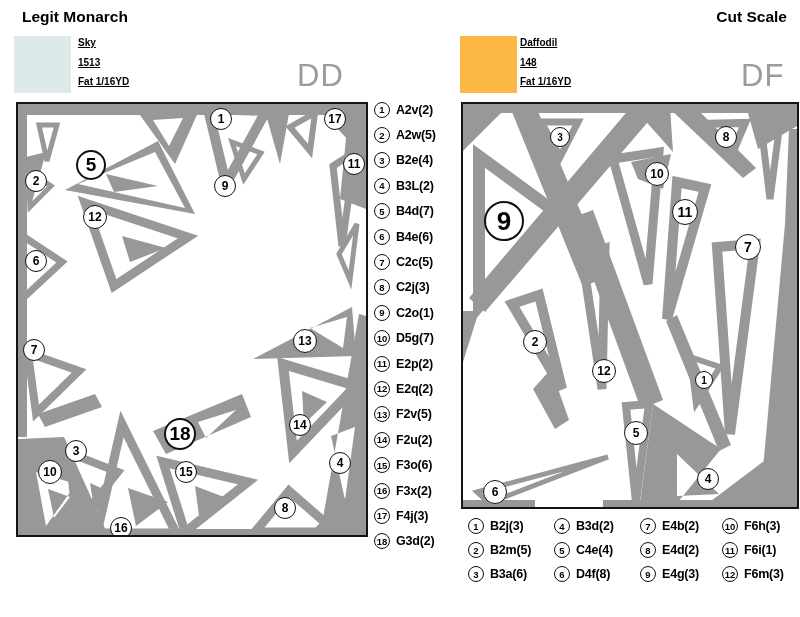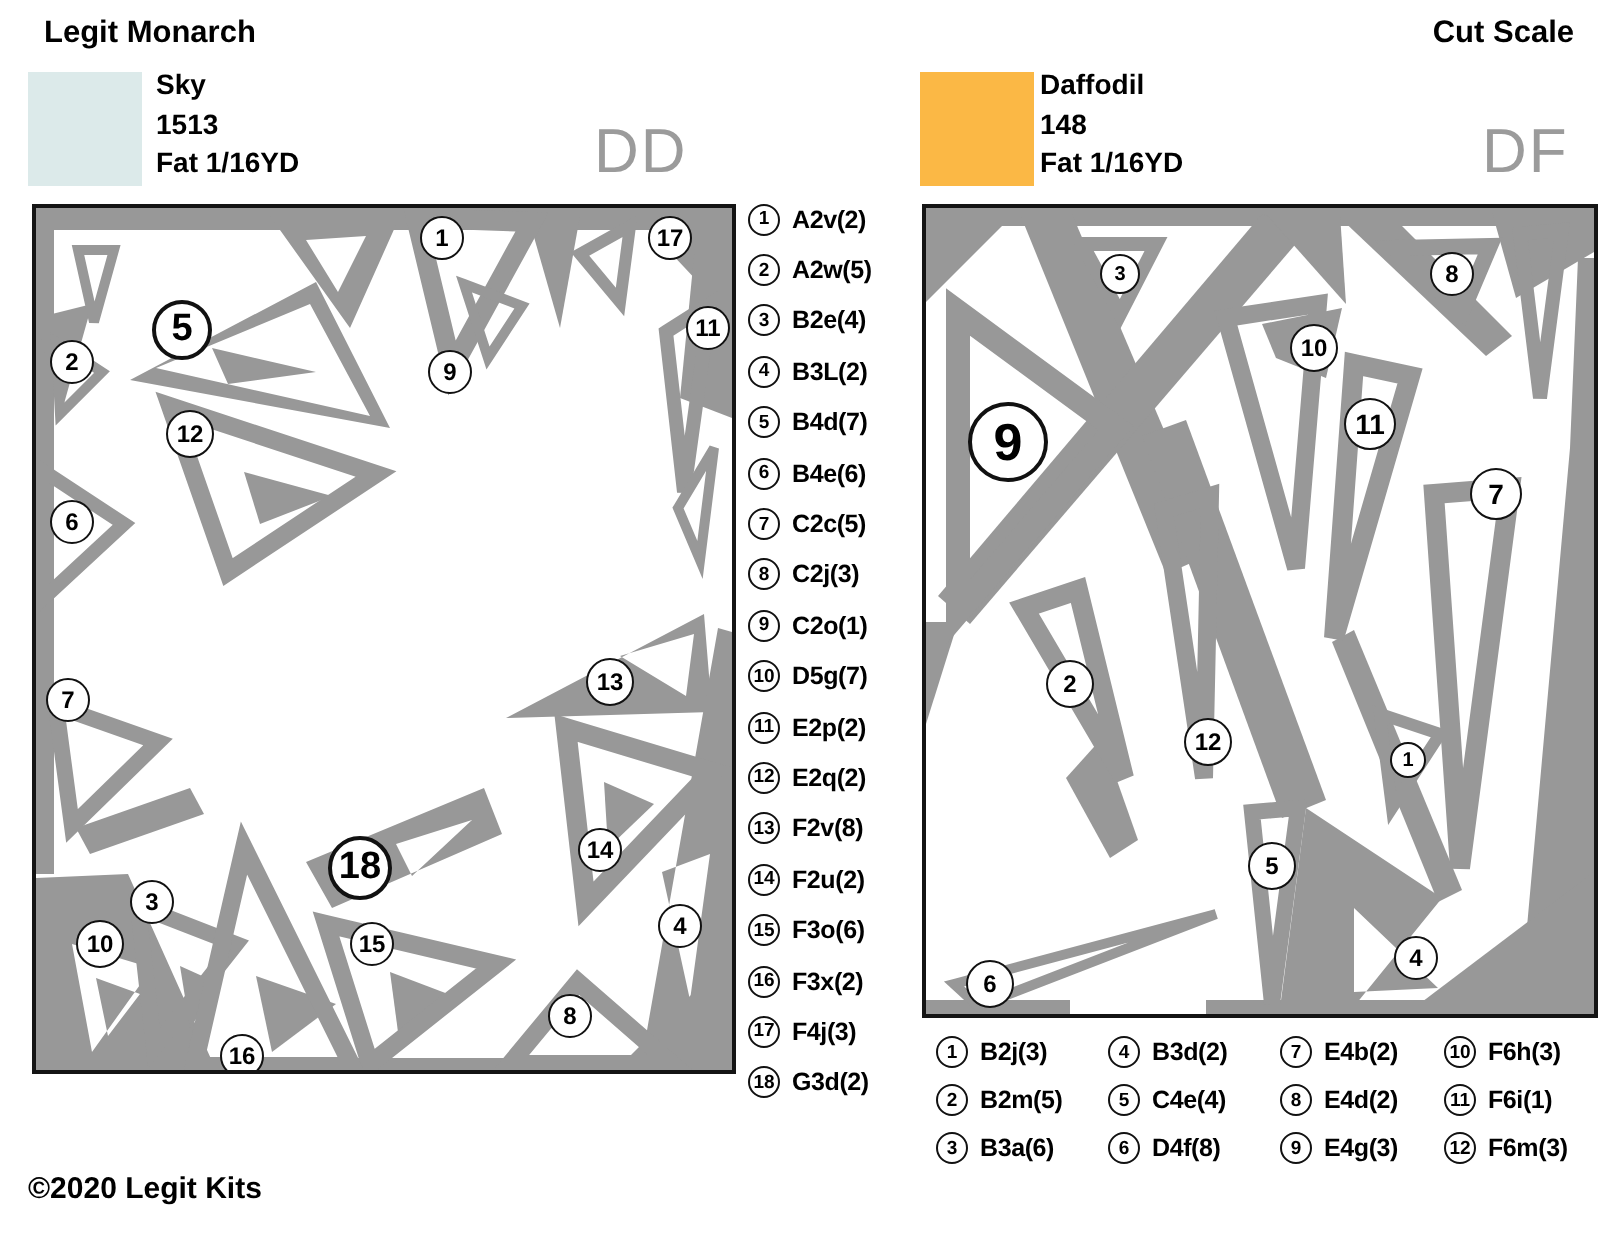--- a/index.html
+++ b/index.html
@@ -4,21 +4,21 @@
 <style>
   html,body{margin:0;padding:0;background:#fff;}
   .page{position:relative;width:800px;height:617px;background:#fff;overflow:hidden;
         font-family:"Liberation Sans",sans-serif;color:#000;}
   .h-title{position:absolute;left:22px;top:8px;font-size:15.5px;font-weight:bold;text-align:center;}
   .h-center{position:absolute;left:50%;top:8px;transform:translateX(-50%);font-size:15.5px;font-weight:bold;white-space:nowrap;}
   .h-right{position:absolute;right:13px;top:8px;font-size:15.5px;font-weight:bold;}
   .swatch{position:absolute;width:57px;height:57px;top:36px;}
   .swatch-dd{left:14px;}
   .swatch-df{left:460px;}
-  .fabric-lines{position:absolute;top:33px;font-size:14px;font-weight:bold;line-height:19.5px;}
+  .fabric-lines{position:absolute;top:33px;font-size:10px;font-weight:bold;line-height:19.5px;text-decoration:underline;}
   .fabric-lines-dd{left:78px;}
   .fabric-lines-df{left:520px;}
   .panel-letter{position:absolute;font-size:31px;color:#9b9b9b;letter-spacing:1px;font-weight:400;}
   .letter-dd{left:297px;top:58px;}
   .letter-df{left:741px;top:58px;}
   .panel{position:absolute;border:2.5px solid #141414;background:#fff;overflow:hidden;box-sizing:content-box;}
   .panel-dd{left:16px;top:102px;width:348px;height:431px;}
   .panel-df{left:461px;top:102px;width:334px;height:403px;}
   .panel svg{position:absolute;left:0;top:0;}
   .markers{position:absolute;left:0;top:0;width:100%;height:100%;}
@@ -169,21 +169,21 @@
       <div class="piece-item">
         <span class="piece-circle">11</span>
         <span class="piece-label">E2p(2)</span>
       </div>
       <div class="piece-item">
         <span class="piece-circle">12</span>
         <span class="piece-label">E2q(2)</span>
       </div>
       <div class="piece-item">
         <span class="piece-circle">13</span>
-        <span class="piece-label">F2v(8)</span>
+        <span class="piece-label">F2v(5)</span>
       </div>
       <div class="piece-item">
         <span class="piece-circle">14</span>
         <span class="piece-label">F2u(2)</span>
       </div>
       <div class="piece-item">
         <span class="piece-circle">15</span>
         <span class="piece-label">F3o(6)</span>
       </div>
       <div class="piece-item">
@@ -296,16 +296,15 @@
       <div class="piece-item">
         <span class="piece-circle">11</span>
         <span class="piece-label">F6i(1)</span>
       </div>
       <div class="piece-item">
         <span class="piece-circle">12</span>
         <span class="piece-label">F6m(3)</span>
       </div>
     </div>
 
-  <div class="footer-left">©2020 Legit Kits</div>
   <div class="footer-right">Page 18 of 88</div>
 
 </div>
 
 </body></html>

